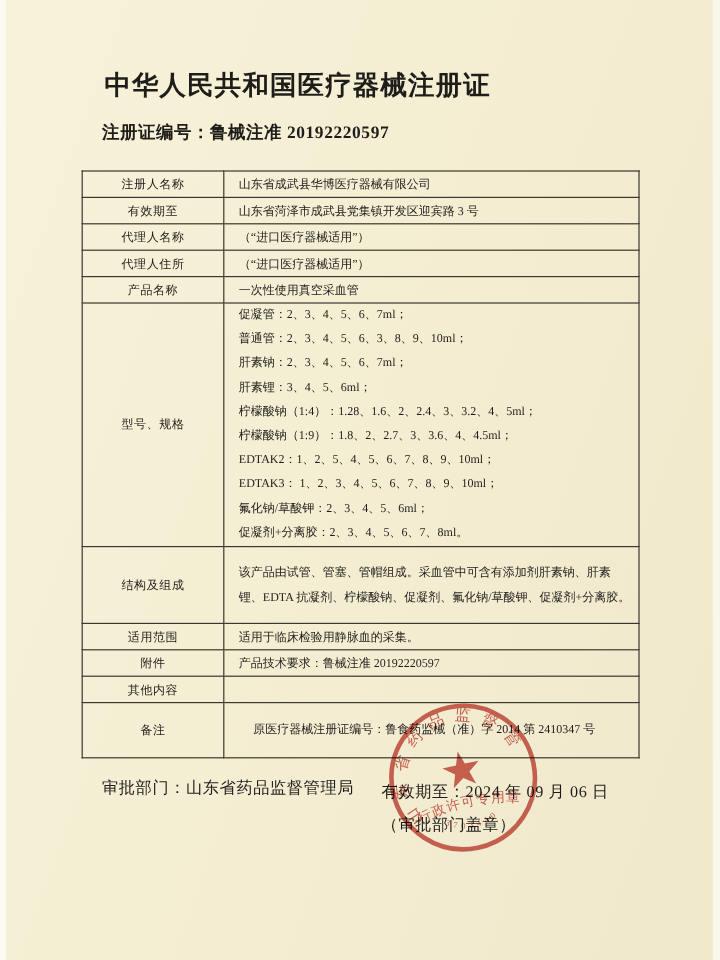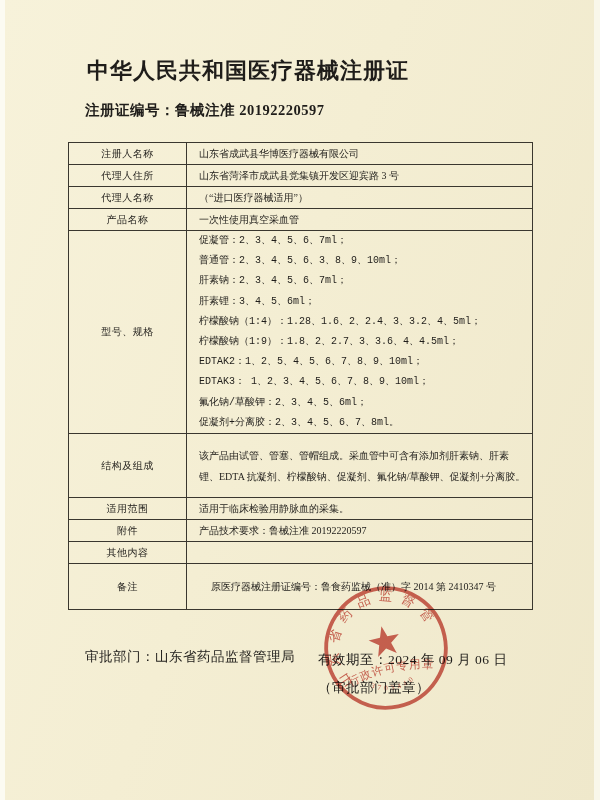--- a/index.html
+++ b/index.html
@@ -32,21 +32,21 @@
     vertical-align:middle;
     overflow:hidden;
   }
   .cert-table td.lbl{
     width:113px;text-align:center;padding:0 2px;letter-spacing:.5px;
   }
   tr.r-simple{height:22px;}
   tr.r-spec{height:202px;}
   tr.r-struct{height:64px;}
   tr.r-remark{height:46px;}
-  .spec-line{line-height:20.2px;white-space:nowrap;font-family:Liberation Mono, monospace;}
+  .spec-line{line-height:20.2px;white-space:nowrap;}
   .struct-text{line-height:21px;}
   .remark-text{line-height:21px;text-indent:1.2em;}
 
   .footer-left{
     position:absolute;left:85px;top:648px;font-size:13.5px;letter-spacing:.5px;
   }
   .footer-right{
     position:absolute;left:318px;top:646px;font-size:13.5px;letter-spacing:.5px;line-height:27px;
   }
   .seal-note{margin-top:1px;}
@@ -70,25 +70,29 @@
 
 <div class="cert-no">注册证编号：鲁械注准 20192220597</div>
 
 <table class="cert-table">
   <tbody>
     <tr class="r-simple">
       <td class="lbl">注册人名称</td>
       <td>山东省成武县华博医疗器械有限公司</td>
     </tr>
     <tr class="r-simple">
-      <td class="lbl">代理人住所</td>
+      <td class="lbl">有效期至</td>
       <td>山东省菏泽市成武县党集镇开发区迎宾路 3 号</td>
     </tr>
     <tr class="r-simple">
       <td class="lbl">代理人名称</td>
+      <td>（“进口医疗器械适用”）</td>
+    </tr>
+    <tr class="r-simple">
+      <td class="lbl">代理人住所</td>
       <td>（“进口医疗器械适用”）</td>
     </tr>
     <tr class="r-simple">
       <td class="lbl">产品名称</td>
       <td>一次性使用真空采血管</td>
     </tr>
     <tr class="r-spec">
       <td class="lbl">型号、规格</td>
       <td>
         <div class="spec-line">促凝管：2、3、4、5、6、7ml；</div>

